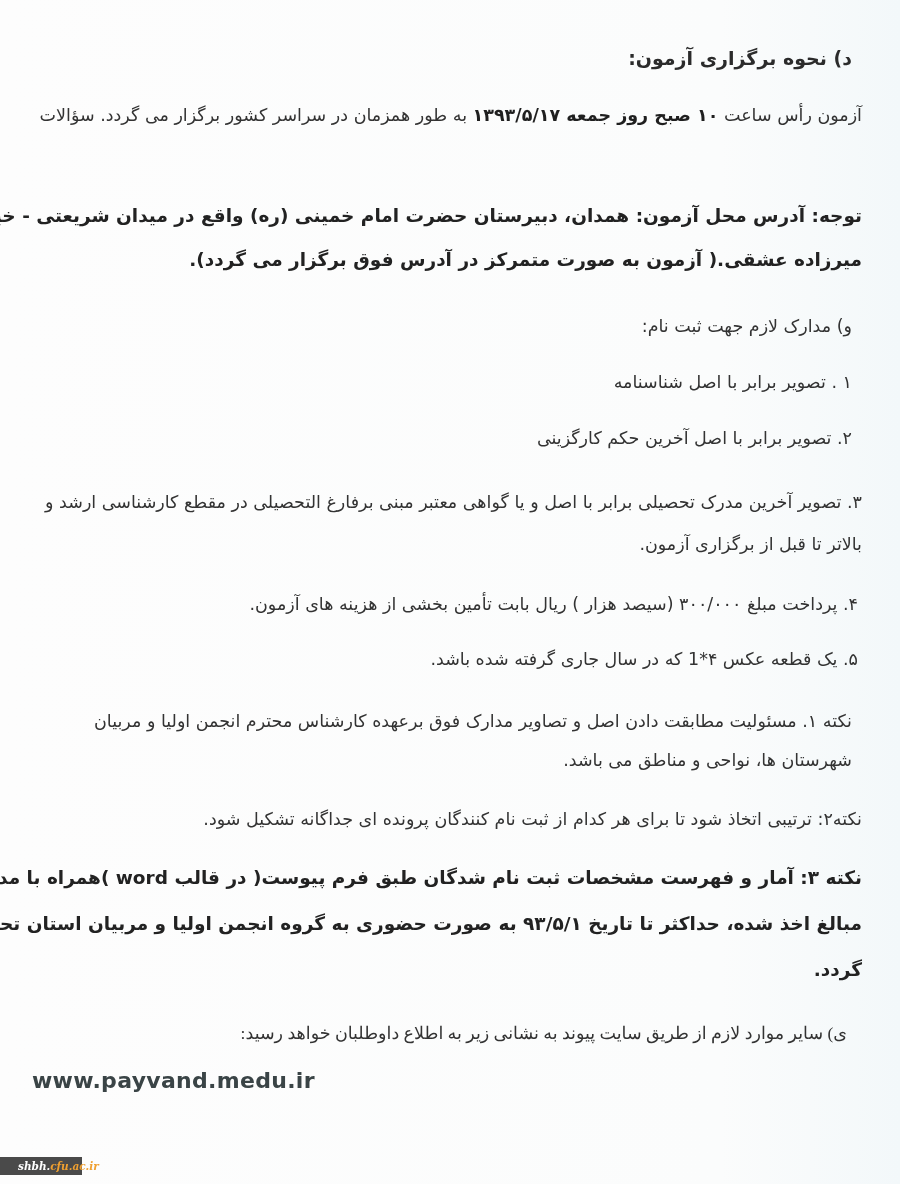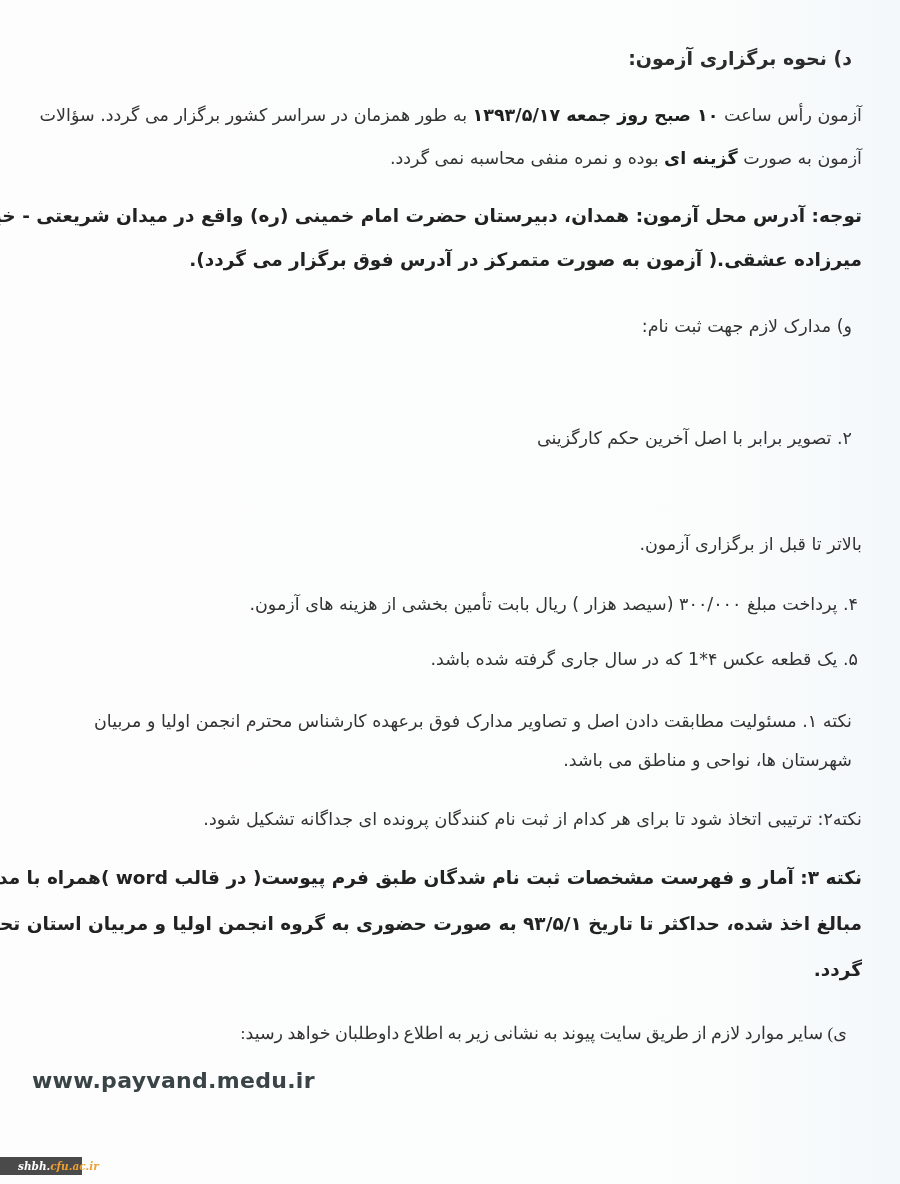--- a/index.html
+++ b/index.html
@@ -74,30 +74,29 @@
 </head>
 <body>
 
 <div class="page">
 
   <div class="line heading" style="top:46px;">د) نحوه برگزاری آزمون:</div>
 
   <div class="line" style="top:103px;">
     <span>آزمون رأس ساعت </span><span class="b">۱۰ صبح روز جمعه ۱۳۹۳/۵/۱۷</span><span> به طور همزمان در سراسر کشور برگزار می گردد. سؤالات</span>
   </div>
-  <div class="line" style="top:146px;">
-    <span>آزمون به صورت </span><span class="b">گزینه ای</span><span> بوده و نمره منفی محاسبه نمی گردد.</span>
-  </div>
 
   <div class="line big-bold" style="top:204px;">توجه: آدرس محل آزمون: همدان، دبیرستان حضرت امام خمینی (ره) واقع در میدان شریعتی  - خیابان</div>
   <div class="line big-bold" style="top:248px;">میرزاده عشقی.( آزمون به صورت متمرکز در آدرس فوق برگزار می گردد).</div>
 
   <div class="line" style="top:314px; right:48px;">و) مدارک لازم جهت ثبت نام:</div>
 
+  <div class="line" style="top:370px; right:48px;">۱ . تصویر برابر با اصل شناسنامه</div>
   <div class="line" style="top:426px; right:48px;">۲. تصویر برابر با اصل آخرین حکم کارگزینی</div>
+  <div class="line" style="top:490px;">۳. تصویر آخرین مدرک تحصیلی برابر با اصل و یا گواهی معتبر مبنی برفارغ التحصیلی در مقطع کارشناسی ارشد و</div>
   <div class="line" style="top:532px;">بالاتر تا قبل از برگزاری آزمون.</div>
   <div class="line" style="top:592px; right:42px;">۴. پرداخت مبلغ ۳۰۰/۰۰۰ (سیصد هزار ) ریال بابت تأمین بخشی از هزینه های آزمون.</div>
   <div class="line" style="top:647px; right:42px;">۵. یک قطعه عکس ۴*1 که در سال جاری گرفته شده باشد.</div>
 
   <div class="line" style="top:709px; right:48px;">نکته ۱. مسئولیت مطابقت دادن اصل و تصاویر مدارک فوق برعهده کارشناس محترم انجمن اولیا و مربیان</div>
   <div class="line" style="top:748px; right:48px;">شهرستان ها، نواحی و مناطق می باشد.</div>
   <div class="line" style="top:807px; right:38px;">نکته۲: ترتیبی اتخاذ شود تا برای هر کدام از ثبت نام کنندگان پرونده ای جداگانه تشکیل شود.</div>
 
   <div class="line big-bold" style="top:866px;">نکته ۳: آمار و فهرست مشخصات ثبت نام شدگان طبق فرم پیوست( در قالب word )همراه با مدارک و</div>
   <div class="line big-bold" style="top:912px;">مبالغ اخذ شده، حداکثر تا تاریخ ۹۳/۵/۱ به صورت حضوری  به گروه انجمن اولیا و مربیان استان تحویل</div>

